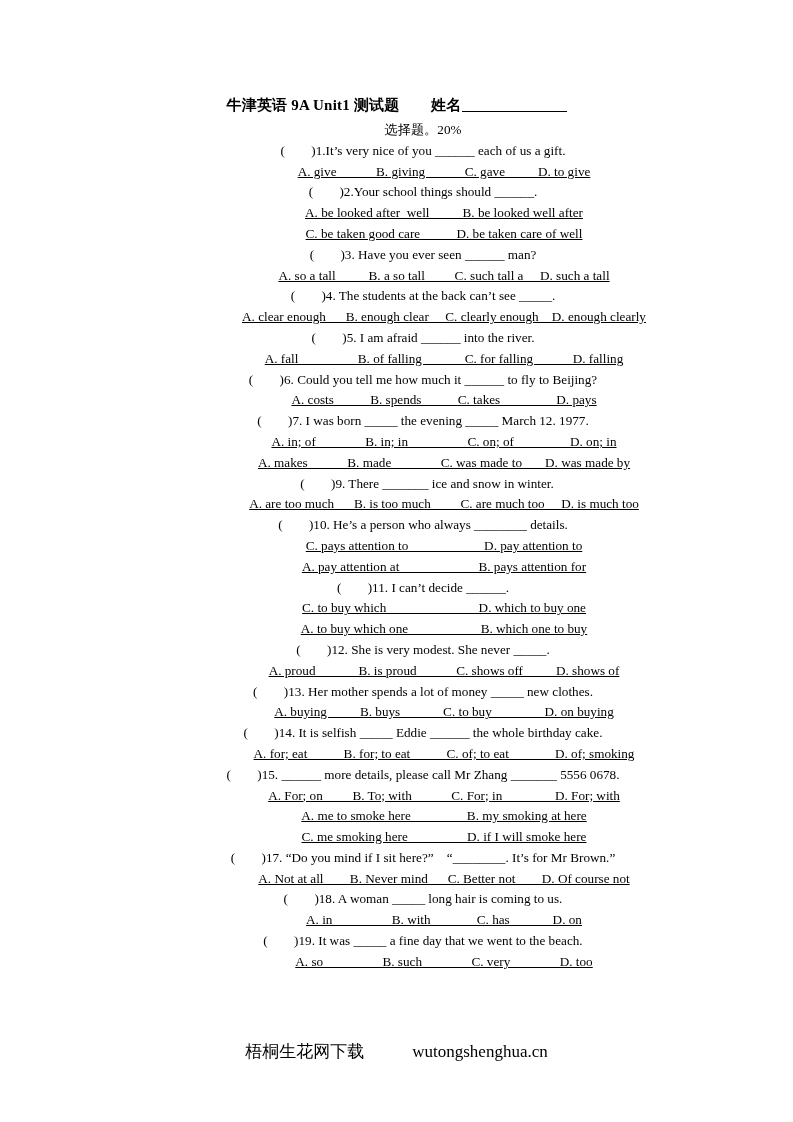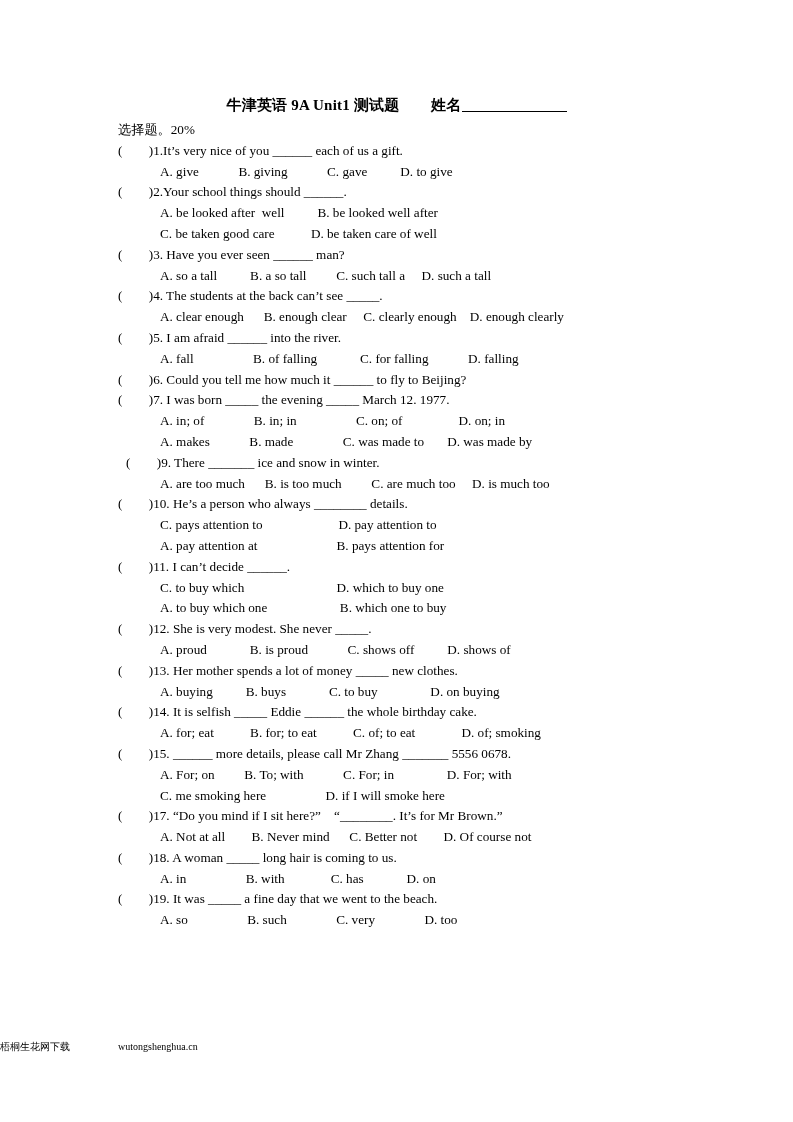--- a/index.html
+++ b/index.html
@@ -48,47 +48,49 @@
     height: 13px;
     vertical-align: -2px;
   }
   .content {
     position: absolute;
     left: 118px;
     top: 120px;
     width: 610px;
     font-size: 13.2px;
     line-height: 20.8px;
+    text-align: center;
   }
   .section-head {
     font-size: 13.2px;
     line-height: 20.8px;
     margin: 0 0 0 0;
   }
   .q-line {
     white-space: pre;
     font-size: 13.2px;
     line-height: 20.8px;
   }
   .q-line.indent-sm {
     padding-left: 8px;
   }
   .opt-line {
     white-space: pre;
     font-size: 13.2px;
     line-height: 20.8px;
     padding-left: 42px;
+    text-decoration: underline;
   }
   .footer {
     position: absolute;
     left: 0;
     top: 1040px;
     width: 793px;
-    text-align: left;
-    font-size: 10px;
+    text-align: center;
+    font-size: 17px;
     color: #000;
     font-family: "Liberation Serif", serif;
   }
   .footer span {
     display: inline-block;
   }
   .footer .fsep {
     display: inline-block;
     width: 48px;
   }
@@ -115,20 +117,21 @@
     <div class="q-line">(        )3. Have you ever seen ______ man?</div>
     <div class="opt-line">A. so a tall          B. a so tall         C. such tall a     D. such a tall</div>
 
     <div class="q-line">(        )4. The students at the back can’t see _____.</div>
     <div class="opt-line">A. clear enough      B. enough clear     C. clearly enough    D. enough clearly</div>
 
     <div class="q-line">(        )5. I am afraid ______ into the river.</div>
     <div class="opt-line">A. fall                  B. of falling             C. for falling            D. falling</div>
 
     <div class="q-line">(        )6. Could you tell me how much it ______ to fly to Beijing?</div>
+    <div class="opt-line">A. costs           B. spends           C. takes                 D. pays</div>
 
     <div class="q-line">(        )7. I was born _____ the evening _____ March 12. 1977.</div>
     <div class="opt-line">A. in; of               B. in; in                  C. on; of                 D. on; in</div>
 
     <div class="opt-line">A. makes            B. made               C. was made to       D. was made by</div>
 
     <div class="q-line indent-sm">(        )9. There _______ ice and snow in winter.</div>
     <div class="opt-line">A. are too much      B. is too much         C. are much too     D. is much too</div>
 
     <div class="q-line">(        )10. He’s a person who always ________ details.</div>
@@ -144,20 +147,21 @@
 
     <div class="q-line">(        )13. Her mother spends a lot of money _____ new clothes.</div>
     <div class="opt-line">A. buying          B. buys             C. to buy                D. on buying</div>
 
     <div class="q-line">(        )14. It is selfish _____ Eddie ______ the whole birthday cake.</div>
     <div class="opt-line">A. for; eat           B. for; to eat           C. of; to eat              D. of; smoking</div>
 
     <div class="q-line">(        )15. ______ more details, please call Mr Zhang _______ 5556 0678.</div>
     <div class="opt-line">A. For; on         B. To; with            C. For; in                D. For; with</div>
 
+    <div class="opt-line">A. me to smoke here                 B. my smoking at here</div>
     <div class="opt-line">C. me smoking here                  D. if I will smoke here</div>
 
     <div class="q-line">(        )17. “Do you mind if I sit here?”    “________. It’s for Mr Brown.”</div>
     <div class="opt-line">A. Not at all        B. Never mind      C. Better not        D. Of course not</div>
 
     <div class="q-line">(        )18. A woman _____ long hair is coming to us.</div>
     <div class="opt-line">A. in                  B. with              C. has             D. on</div>
 
     <div class="q-line">(        )19. It was _____ a fine day that we went to the beach.</div>
     <div class="opt-line">A. so                  B. such               C. very               D. too</div>

